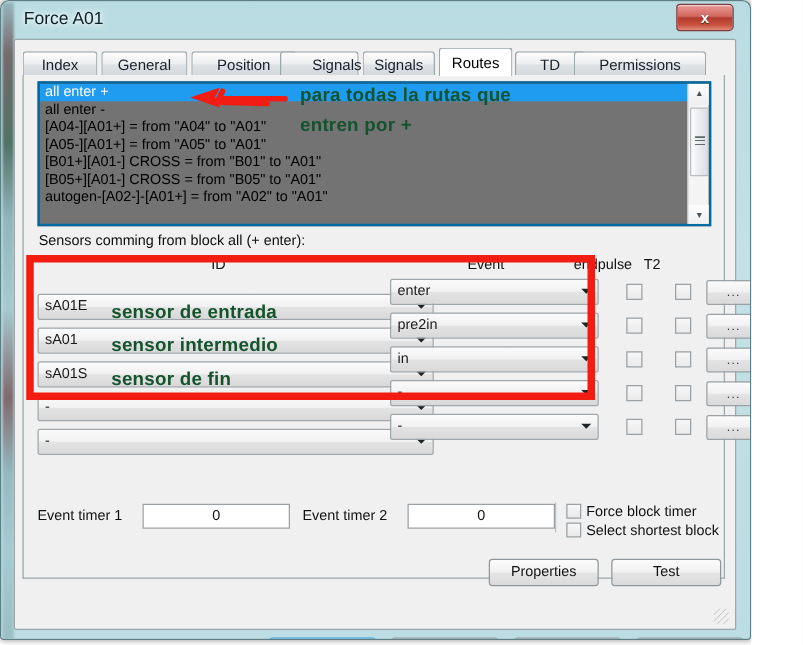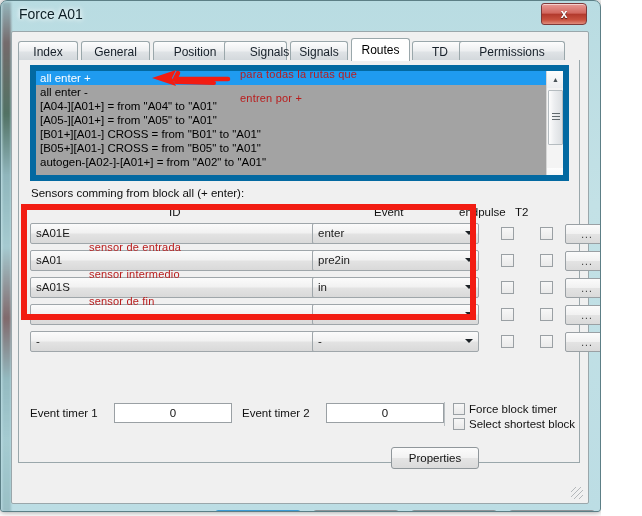--- a/index.html
+++ b/index.html
@@ -70,21 +70,21 @@
     top:0;height:23px;background:#ffffff;border-color:#9aa7ab;
     z-index:5;color:#000;
   }
   #tabpage{
     position:absolute;left:6px;top:28px;width:562px;height:403px;
     background:#f0f0f0;border:1px solid #9aa7ab;border-top:none;box-sizing:border-box;
   }
   
   #listbox{
     position:absolute;left:11px;top:5px;width:539px;height:116px;
-    background:#a3a3a3;border:6px solid #0369a1;box-sizing:border-box;overflow:hidden;
+    background:#737373;border:2px solid #0369a1;box-sizing:border-box;overflow:hidden;
   }
   .lrow{
     height:14px;line-height:14px;font-size:11.5px;color:#000;
     padding-left:4px;white-space:nowrap;
   }
   .lrow.sel{background:#1f9bf0;color:#ffffff;}
   
   #lb-sb{
     position:absolute;right:0;top:0;width:17px;height:114px;
     background:#f4f4f4;border-left:1px solid #d6d6d6;box-sizing:border-box;
@@ -124,21 +124,21 @@
     border:1px solid #9fa6aa;border-radius:2px;box-sizing:border-box;cursor:pointer;
   }
   .combo .val{
     position:absolute;left:5px;top:3px;font-size:11.5px;color:#1a1a1a;white-space:nowrap;
   }
   .combo .arrow{
     position:absolute;right:5px;top:7px;width:0;height:0;
     border-left:4px solid transparent;border-right:4px solid transparent;
     border-top:4px solid #1c2226;
   }
-  .combo-id{left:0;width:317px;}
+  .combo-id{left:0;width:317px;margin-top:12px;}
   .combo-ev{left:282px;width:167px;}
   .cb{
     position:absolute;top:4px;width:13px;height:13px;
     background:linear-gradient(180deg,#f7f7f7,#eaeaea);
     border:1px solid #9aa0a4;box-sizing:border-box;cursor:pointer;
   }
   .cb.c1{left:471px;}
   .cb.c2{left:510px;}
   .dotbtn{
     position:absolute;left:535px;top:1px;width:44px;height:20px;
@@ -190,21 +190,21 @@
   #btn-help{left:497px;}
   #grip{
     position:absolute;right:5px;bottom:4px;width:12px;height:12px;
     background:
       linear-gradient(135deg,transparent 45%,#9aa0a4 45%,#9aa0a4 55%,transparent 55%) 0 0/5px 5px repeat;
     opacity:.7;
   }
   
   #ann-layer{position:absolute;left:0;top:0;width:642px;height:516px;pointer-events:none;}
   .ann-txt{
-    position:absolute;font-size:11px;font-weight:normal;color:#b91c1c;
+    position:absolute;font-size:15px;font-weight:bold;color:#14532d;
     white-space:nowrap;letter-spacing:.2px;
   }
   #ann1{left:240px;top:68px;}
   #ann2{left:240px;top:92px;}
   
   #page-sb{
     position:absolute;left:601px;top:0;width:41px;height:516px;background:#ffffff;
   }
 </style>
 </head>
@@ -338,20 +338,21 @@
         <div id="sep-v"></div>
         <div class="optrow" style="top:0px;">
           <span class="cbx"></span><span>Force block timer</span>
         </div>
         <div class="optrow" style="top:15px;">
           <span class="cbx"></span><span>Select shortest block</span>
         </div>
       </div>
 
       <div class="btn" id="btn-properties">Properties</div>
+      <div class="btn" id="btn-test">Test</div>
     </div>
 
     <div id="btn-ok">OK</div>
     <div class="fbtn" id="btn-cancel">Cancel</div>
     <div class="fbtn" id="btn-apply">Apply</div>
     <div class="fbtn" id="btn-help">
       
     </div>
     <div id="grip"></div>
   </div>

